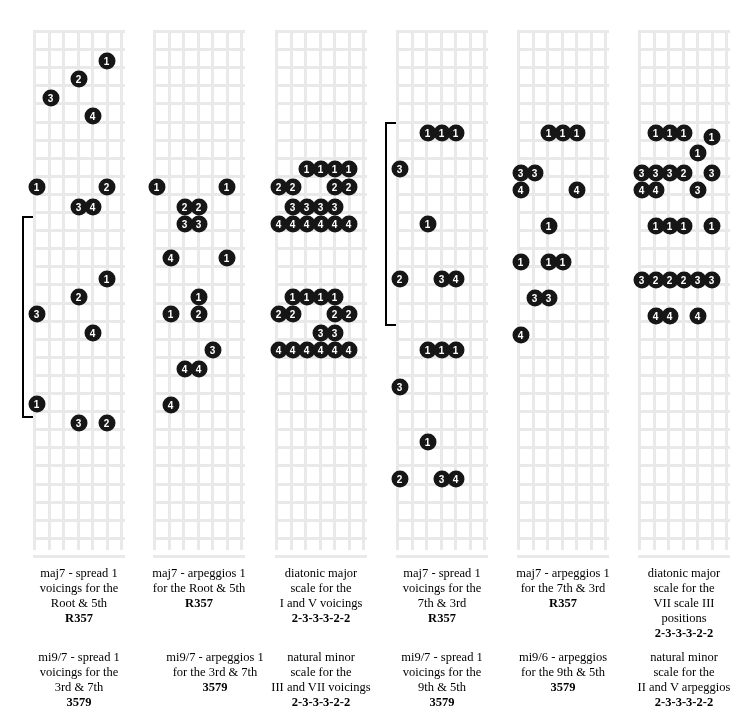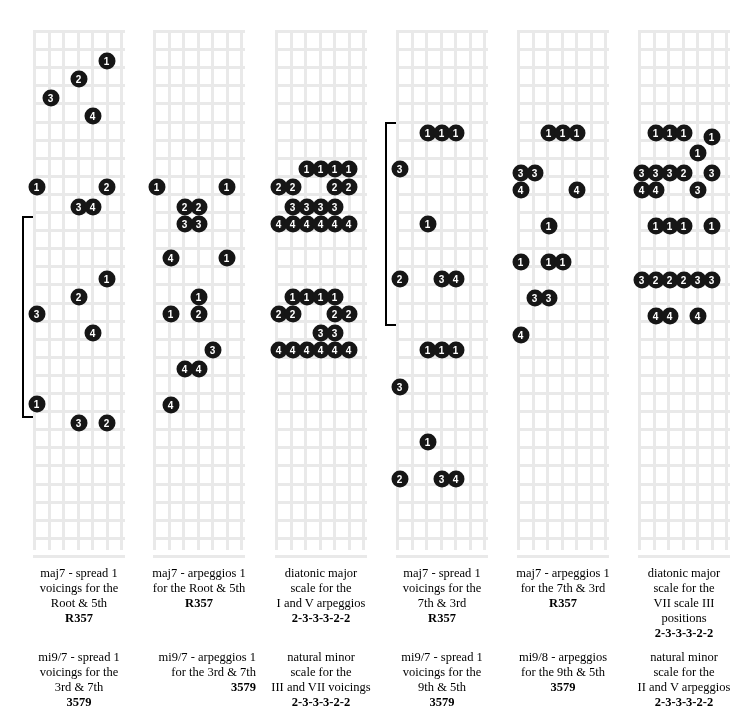--- a/index.html
+++ b/index.html
@@ -163,21 +163,21 @@
         <div class="dot" style="left: 17.5px; top: 375px;">4</div>
       </div>
     </div>
     <div class="captions cap-top" style="left: 140px; width: 118px;">
       <div class="cap-block">
         <div>maj7 - arpeggios 1</div>
         <div>for the Root &amp; 5th</div>
         <div class="code">R357</div>
       </div>
     </div>
-    <div class="captions cap-bot" style="left: 144px; width: 118px; text-align: right;">
+    <div class="captions cap-bot" style="left: 156px; width: 118px;">
       <div class="cap-block">
         <div>mi9/7 - arpeggios 1</div>
         <div>for the 3rd &amp; 7th</div>
         <div class="code">3579</div>
       </div>
     </div>
     <div class="column" style="left: 262px;">
       <div class="fretboard" style="margin-top: 30px;">
         <div class="grid">
           <div class="vline" style="left: 0px;"></div>
@@ -251,21 +251,21 @@
         <div class="dot" style="left: 31.5px; top: 320px;">4</div>
         <div class="dot" style="left: 45.5px; top: 320px;">4</div>
         <div class="dot" style="left: 59.5px; top: 320px;">4</div>
         <div class="dot" style="left: 73.5px; top: 320px;">4</div>
       </div>
     </div>
     <div class="captions cap-top" style="left: 262px; width: 118px;">
       <div class="cap-block">
         <div>diatonic major</div>
         <div>scale for the</div>
-        <div>I and V arpeggios</div>
+        <div>I and V voicings</div>
         <div class="code">2-3-3-3-2-2</div>
       </div>
     </div>
     <div class="captions cap-bot" style="left: 262px; width: 118px;">
       <div class="cap-block">
         <div>natural minor</div>
         <div>scale for the</div>
         <div>III and VII voicings</div>
         <div class="code">2-3-3-3-2-2</div>
       </div>
@@ -405,21 +405,21 @@
     </div>
     <div class="captions cap-top" style="left: 504px; width: 118px;">
       <div class="cap-block">
         <div>maj7 - arpeggios 1</div>
         <div>for the 7th &amp; 3rd</div>
         <div class="code">R357</div>
       </div>
     </div>
     <div class="captions cap-bot" style="left: 504px; width: 118px;">
       <div class="cap-block">
-        <div>mi9/8 - arpeggios</div>
+        <div>mi9/6 - arpeggios</div>
         <div>for the 9th &amp; 5th</div>
         <div class="code">3579</div>
       </div>
     </div>
     <div class="column" style="left: 625px;">
       <div class="fretboard" style="margin-top: 30px;">
         <div class="grid">
           <div class="vline" style="left: 0px;"></div>
           <div class="vline" style="left: 14.5px;"></div>
           <div class="vline" style="left: 29px;"></div>

